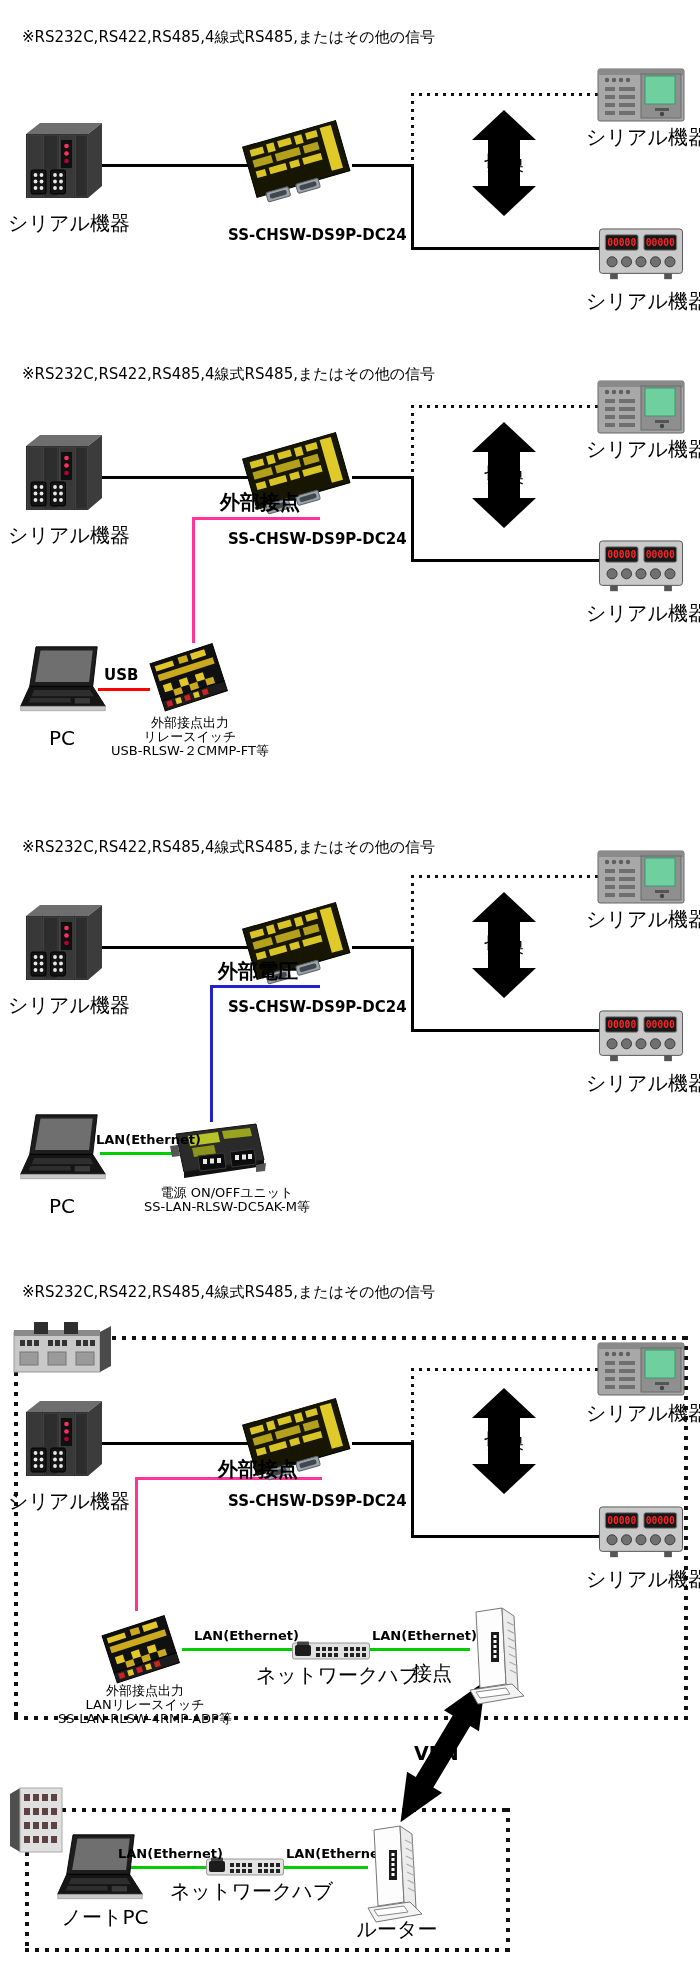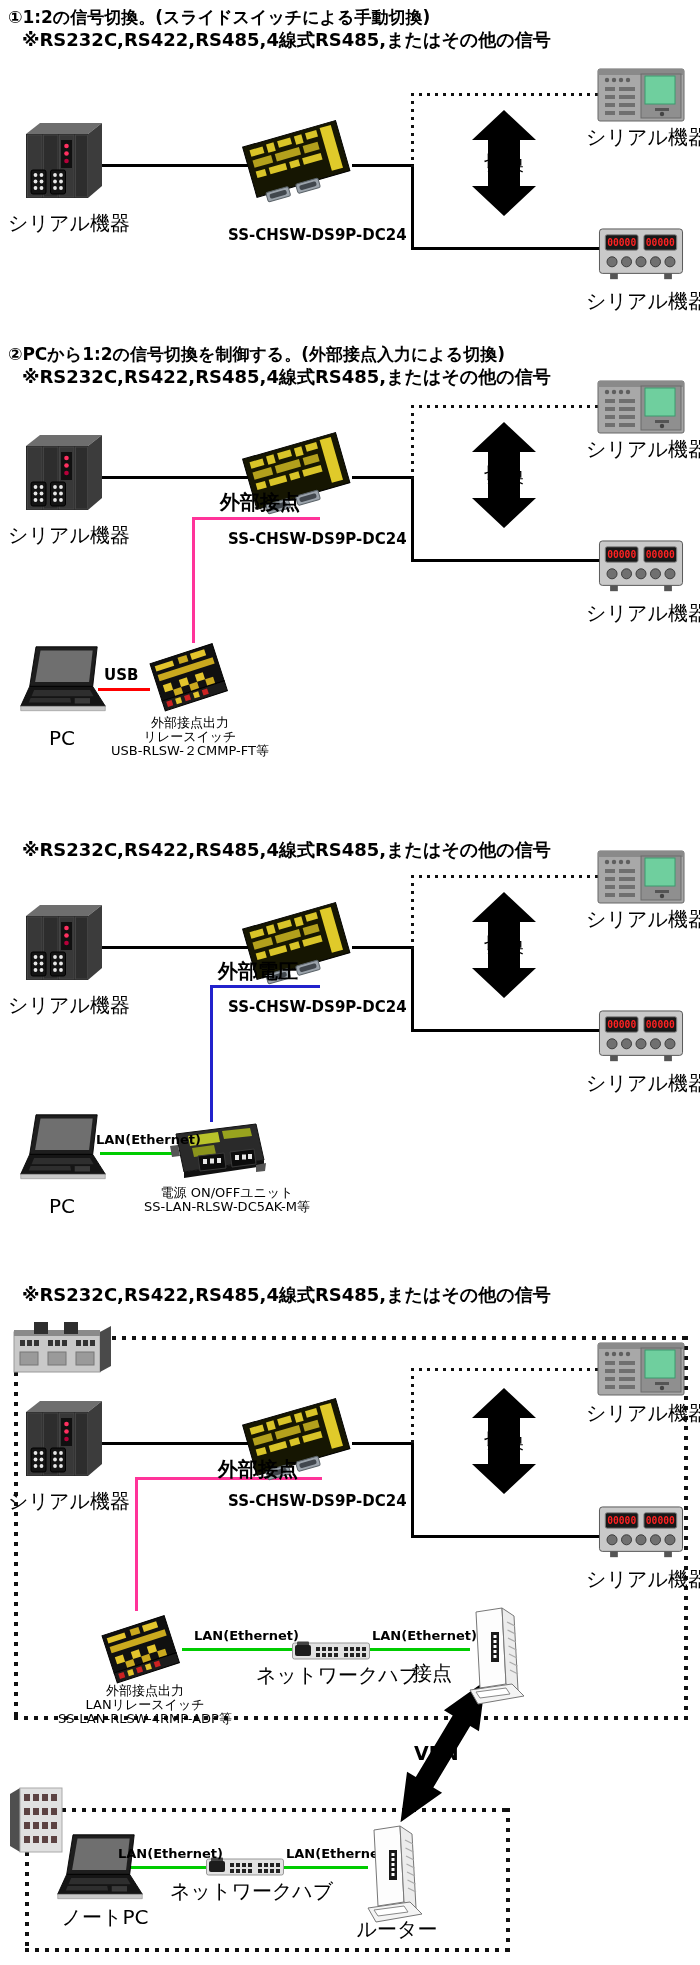--- a/index.html
+++ b/index.html
@@ -10,21 +10,21 @@
   .ln-pink{background:var(--line_pink);}
   .ln-red{background:var(--line_red);}
   .ln-blue{background:var(--line_blue);}
   .ln-green{background:var(--line_green);}
   .dot-h{position:absolute;background-image:repeating-linear-gradient(to right,var(--dot_border) 0 3px,transparent 3px 8px);}
   .dot-v{position:absolute;background-image:repeating-linear-gradient(to bottom,var(--dot_border) 0 3px,transparent 3px 8px);}
   .dotb-h{position:absolute;background-image:repeating-linear-gradient(to right,var(--dot_border) 0 4px,transparent 4px 10px);}
   .dotb-v{position:absolute;background-image:repeating-linear-gradient(to bottom,var(--dot_border) 0 4px,transparent 4px 10px);}
   
   .ttl{position:absolute;font-size:17px;font-weight:bold;white-space:nowrap;}
-  .sub{position:absolute;font-size:18px;font-weight:bold;white-space:nowrap;}
+  .sub{position:absolute;font-size:15px;font-weight:normal;white-space:nowrap;}
   .lbl{position:absolute;font-size:20px;white-space:nowrap;}
   .c{text-align:center;}
   .b{font-weight:bold;}
   .f13{font-size:13px;}
   .f15{font-size:15px;}
   .model{position:absolute;font-size:15px;font-weight:bold;text-align:left;white-space:nowrap;}
   
   .arrow-v{position:absolute;}
   .arrow-v svg{position:absolute;left:0;top:0;width:100%;height:100%;}
   .arrow-label{position:absolute;left:0;top:0;right:0;bottom:0;display:flex;align-items:center;justify-content:center;
@@ -289,21 +289,20 @@
     </symbol>
 
     <symbol id="sym-dblarrow" viewBox="0 0 72 106" preserveAspectRatio="none">
       <polygon points="36,0 68,30 52,30 52,76 68,76 36,106 4,76 20,76 20,30 4,30"></polygon>
     </symbol>
   </defs>
 </svg>
 
 <div id="canvas">
 
-  <div class="ttl" style="left:8px;top:6px">①1:2の信号切換。(スライドスイッチによる手動切換)</div>
   <div class="sub" style="left:22px;top:28px">※RS232C,RS422,RS485,4線式RS485,またはその他の信号</div>
 
   <div class="ln" style="left:100px;top:164px;width:148px;height:3px"></div>
   <div class="ln" style="left:352px;top:164px;width:62px;height:3px"></div>
   <div class="ln" style="left:411px;top:164px;width:3px;height:86px"></div>
   <div class="ln" style="left:411px;top:247px;width:189px;height:3px"></div>
   <div class="dot-v" style="left:411px;top:93px;width:3px;height:74px"></div>
   <div class="dot-h" style="left:411px;top:93px;width:191px;height:3px"></div>
 
   <div class="arrow-v arrow-pink" style="left:468px;top:110px;width:72px;height:106px">
@@ -324,21 +323,20 @@
     </svg>
   <svg class="icon" style="left:597px;top:228px;width:88px;height:56px">
       <use href="#sym-instr-red"></use>
     </svg>
 
   <div class="lbl c" style="left:8px;top:210px;width:110px">シリアル機器</div>
   <div class="model" style="left:228px;top:226px;width:170px">SS-CHSW-DS9P-DC24</div>
   <div class="lbl c" style="left:586px;top:124px;width:110px">シリアル機器</div>
   <div class="lbl c" style="left:586px;top:288px;width:110px">シリアル機器</div>
 
-  <div class="ttl" style="left:8px;top:343px">②PCから1:2の信号切換を制御する。(外部接点入力による切換)</div>
   <div class="sub" style="left:22px;top:365px">※RS232C,RS422,RS485,4線式RS485,またはその他の信号</div>
 
   <div class="ln" style="left:100px;top:476px;width:148px;height:3px"></div>
   <div class="ln" style="left:352px;top:476px;width:62px;height:3px"></div>
   <div class="ln" style="left:411px;top:476px;width:3px;height:86px"></div>
   <div class="ln" style="left:411px;top:559px;width:189px;height:3px"></div>
   <div class="dot-v" style="left:411px;top:405px;width:3px;height:74px"></div>
   <div class="dot-h" style="left:411px;top:405px;width:191px;height:3px"></div>
   <div class="ln ln-pink" style="left:192px;top:517px;width:128px;height:3px"></div>
   <div class="ln ln-pink" style="left:192px;top:517px;width:3px;height:126px"></div>

